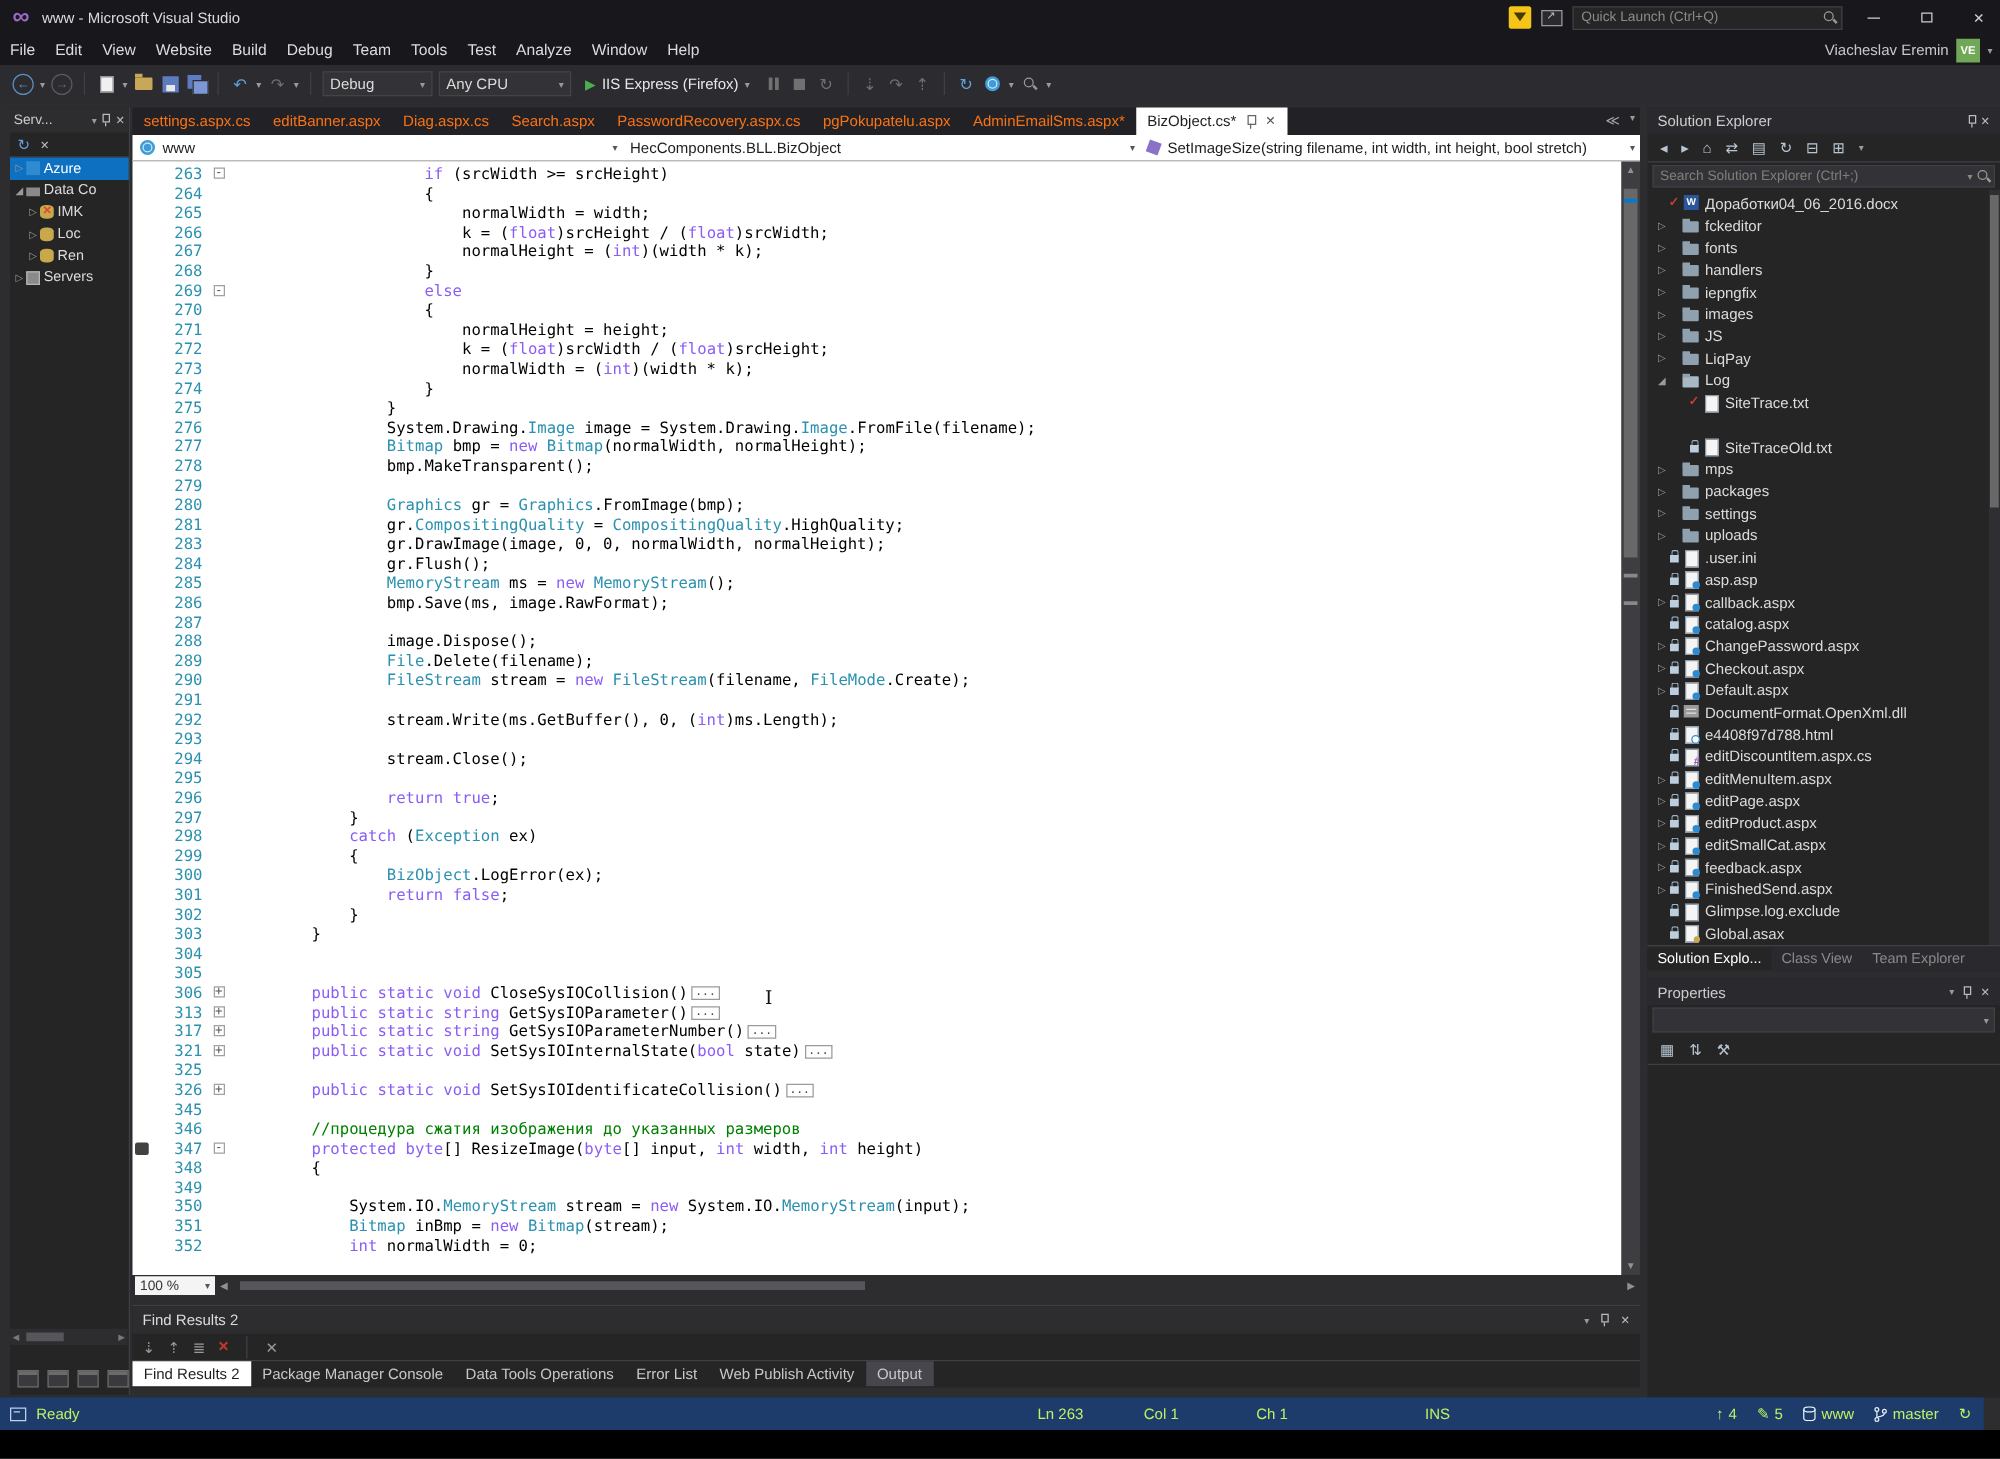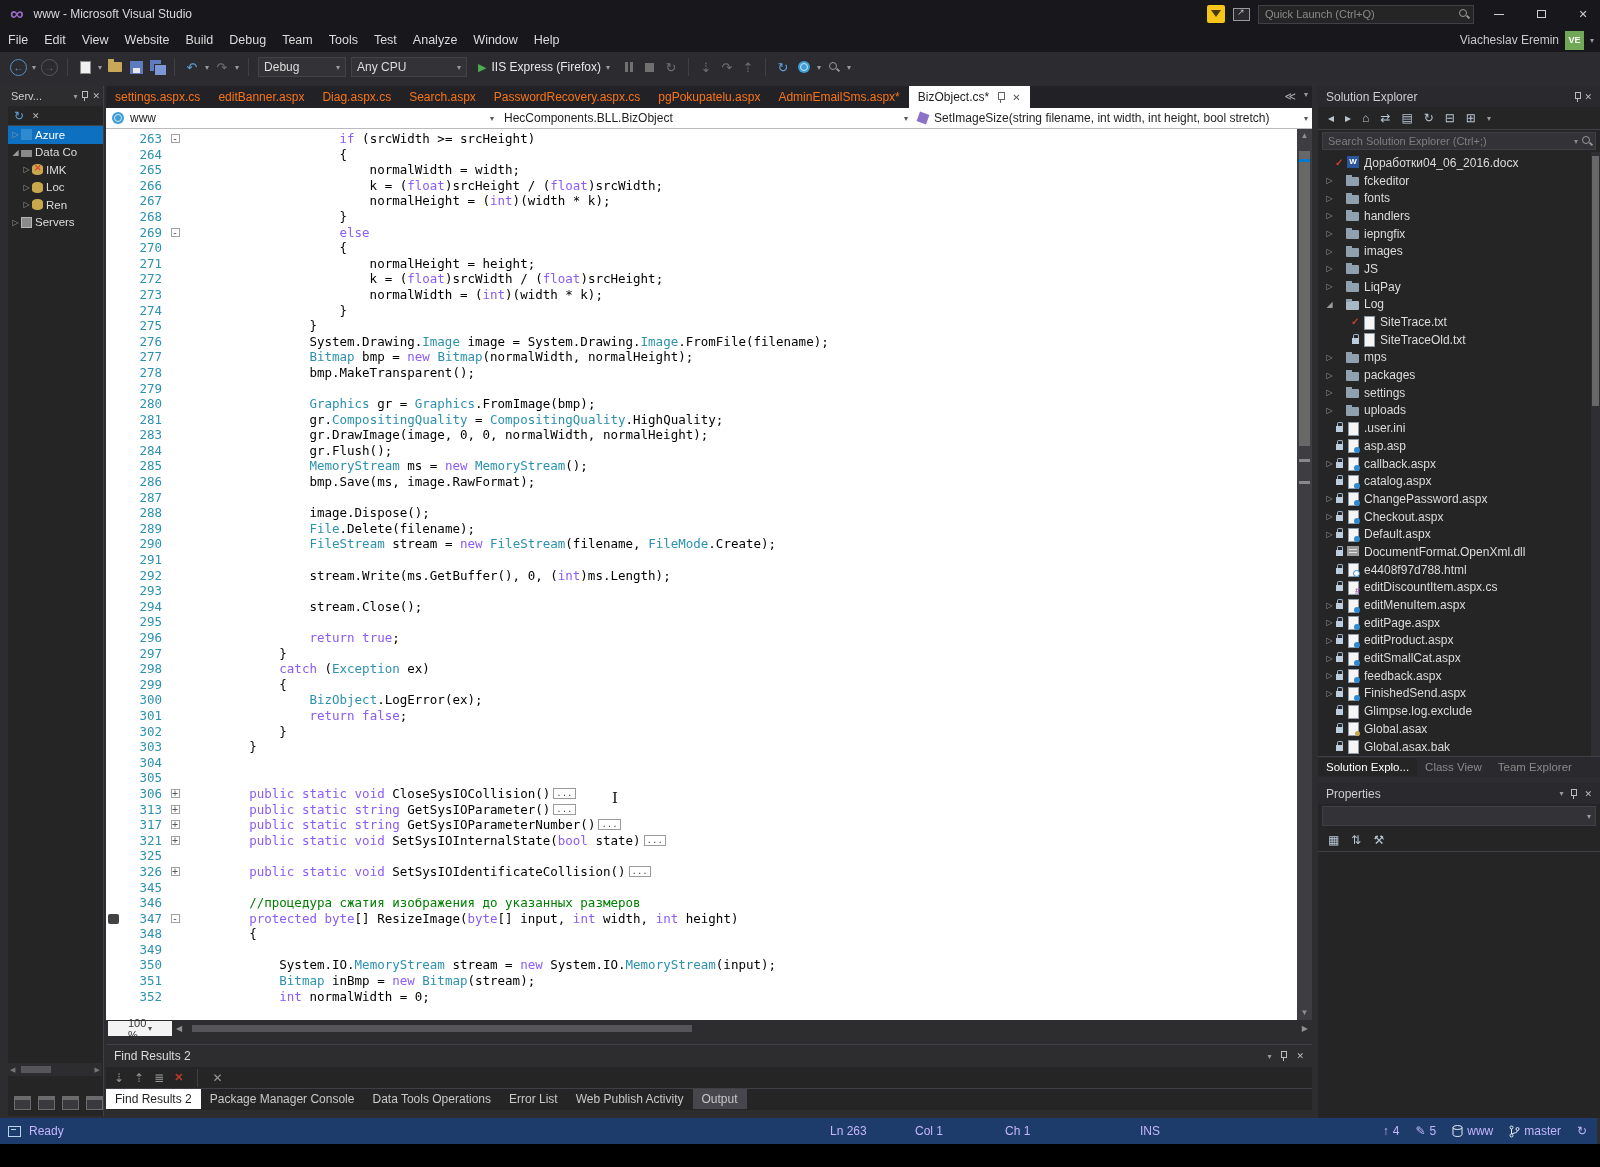--- a/index.html
+++ b/index.html
@@ -113,21 +113,21 @@
   .tk-k{color:#8b5cf6}.tk-t{color:#2B91AF}.tk-c{color:#008000}
   .ebox{display:inline-block;border:1px solid #9A9A9A;color:#444;font-size:9px;line-height:9px;padding:0 2px;margin-left:3px;vertical-align:2px}
   .vscroll{position:absolute;top:0;bottom:0;right:0;width:15px;background:#3E3E42}
   .vs-arrow{position:absolute;left:0;width:15px;height:14px;color:#909090;font-size:8px;text-align:center;line-height:14px}
   .vs-thumb{position:absolute;left:2px;width:11px;top:22px;height:295px;background:#686868}
   .vs-mark{position:absolute;left:2px;width:11px;height:3px}
   .ibeam{position:absolute;left:506px;top:660px;color:#111;font-family:"DejaVu Serif",serif;font-size:15px;pointer-events:none}
 
   
   .hscroll{position:absolute;top:934px;left:0;right:0;height:17px;background:#2D2D30;display:flex;align-items:center}
-  .zoombox{width:64px;height:15px;background:#F4F4F4;color:#333;font-size:11px;display:flex;align-items:center;justify-content:space-between;padding:0 20px;margin-left:2px}
+  .zoombox{width:64px;height:15px;background:#F4F4F4;color:#333;font-size:11px;display:flex;align-items:center;justify-content:space-between;padding:0 4px;margin-left:2px}
   .h-arrow{color:#909090;font-size:8px;padding:0 4px}
   .h-track{flex:1;height:11px;position:relative}
   .h-thumb{position:absolute;left:6px;top:2px;width:500px;height:7px;background:#55555A}
 
   
   .bottom-panel{position:absolute;top:958px;left:0;right:0;height:66px;background:#252526;border-top:1px solid #3F3F46}
   .bp-header{height:22px;background:#2D2D30;display:flex;align-items:center;color:#DCDCDC;font-size:12px;padding:0 8px;gap:8px}
   .bp-title{flex:1}
   .bp-toolbar{height:22px;display:flex;align-items:center;gap:10px;padding:0 8px;border-bottom:1px solid #3F3F46;color:#9A9A9A;font-size:12px}
   .redx{color:#C0392B;font-weight:bold;font-size:11px}
@@ -170,21 +170,21 @@
   .sbtab{padding:3px 8px;font-size:11.5px;color:#8A8A8A}
   .sbtab.active{color:#FFFFFF;background:#252526}
   .props-gap{height:6px;background:#2D2D30}
   .props-header{height:21px;background:#2A2A2E;display:flex;align-items:center;color:#CCC;font-size:12px;padding:0 8px;gap:6px}
   .props-combo{height:20px;margin:2px 4px;background:#333337;border:1px solid #3F3F46;position:relative}
   .props-combo .caret{position:absolute;right:4px;top:5px}
   .props-toolbar{height:24px;display:flex;align-items:center;gap:12px;padding:0 10px;color:#B8C6D4;font-size:12px;border-bottom:1px solid #3F3F46}
   .props-body{height:180px}
 
   
-  .statusbar{position:absolute;top:1118px;left:0;right:3px;height:26px;background:#1D3C6B;color:#c4b5fd;font-size:12px}
+  .statusbar{position:absolute;top:1118px;left:0;right:13px;height:26px;background:#1D3C6B;color:#bef264;font-size:12px}
   .sb-left{position:absolute;left:8px;top:0;height:26px;display:flex;align-items:center;gap:8px}
   .sb-ic{width:13px;height:11px;border:1px solid #BCD2EA;position:relative}
   .sb-ic::after{content:"";position: absolute;left:2px;top:2px;width:5px;height:1px;background:#BCD2EA}
   .sb-item{position:absolute;top:6px}
   .sb-right{position:absolute;right:10px;top:0;height:26px;display:flex;align-items:center;gap:16px}
   .sb-g{display:flex;align-items:center;gap:4px}
   .bottomstrip{position:absolute;top:1144px;left:0;right:0;height:23px;background:#000}
 </style>
 </head>
 <body>
@@ -254,21 +254,21 @@
     <span class="tsep"></span>
     <span class="tbi blue">↶</span>
     <span class="caret">▾</span>
     <span class="tbi gray">↷</span>
     <span class="caret">▾</span>
     <span class="tsep"></span>
     <div class="combo" style="width:88px">
       <span>Debug</span>
         <span class="caret">▾</span>
     </div>
-    <div class="combo" style="width:116px">
+    <div class="combo" style="width:106px">
       <span>Any CPU</span>
         <span class="caret">▾</span>
     </div>
     <div class="startbtn">
       <span class="play">▶</span>
       <span>IIS Express (Firefox)</span>
       <span class="caret">▾</span>
     </div>
     <span class="tbi">
         <span class="pausebars">
@@ -592,21 +592,21 @@
             <span class="tmk"></span>
             <span class="ti ti-folder-open"></span>
             <span class="trow-label">Log</span>
           </div>
           <div class="trow" style="padding-left: 22px;">
             <span class="tarr"></span>
             <span class="tmk tmk-check">✓</span>
             <span class="ti ti-doc"></span>
             <span class="trow-label">SiteTrace.txt</span>
           </div>
-          <div class="trow" style="padding-left: 22px;">
+          <div class="trow" style="padding-left: 22px; margin-top: 18px;">
             <span class="tarr"></span>
             <span class="tmk tmk-lock"></span>
             <span class="ti ti-doc"></span>
             <span class="trow-label">SiteTraceOld.txt</span>
           </div>
           <div class="trow" style="padding-left: 6px;">
             <span class="tarr">▷</span>
             <span class="tmk"></span>
             <span class="ti ti-folder"></span>
             <span class="trow-label">mps</span>

